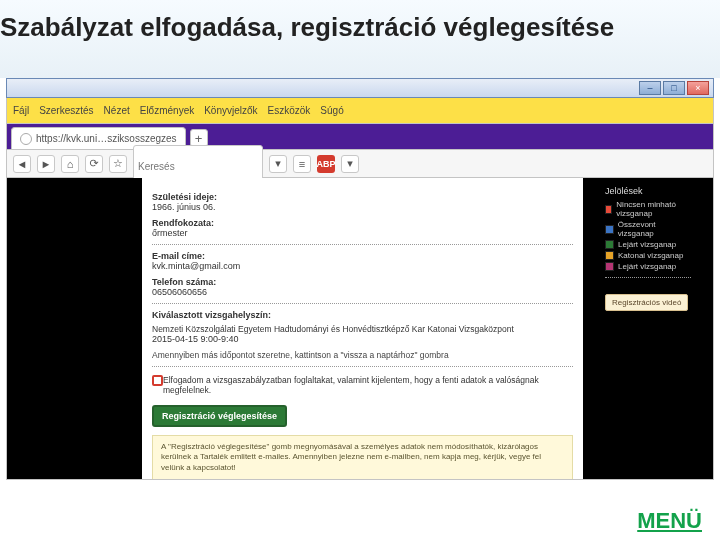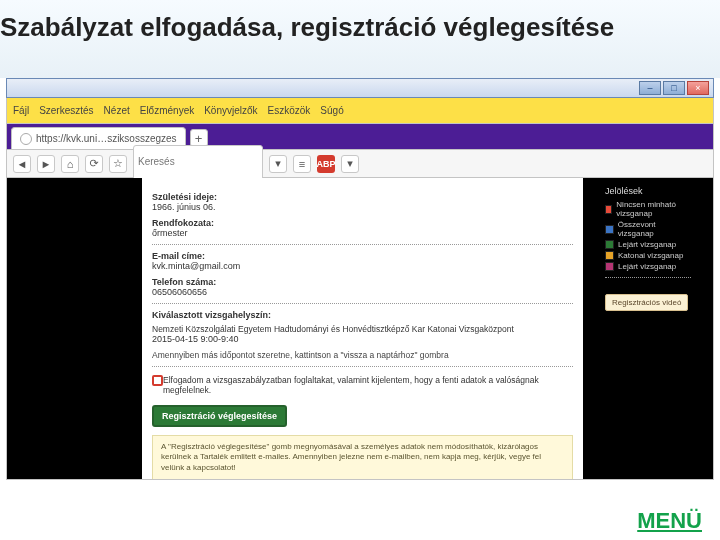--- a/index.html
+++ b/index.html
@@ -26,21 +26,21 @@
   .menubar{height:26px;background:#fde047;border:1px solid #c4c4c4;border-top:none;display:flex;gap:10px;padding:0 6px;font-size:10px;color:#444;align-items:center}
   
   .tabstrip{height:26px;background:#4c1d95;border:1px solid #c4c4c4;border-top:none;display:flex;align-items:flex-end;padding:0 4px;gap:4px}
   .tab{background:#fff;border:1px solid #c0c0c0;border-bottom:none;border-radius:4px 4px 0 0;height:22px;padding:0 8px;display:flex;align-items:center;font-size:10px;color:#555;gap:4px}
   .tab .fav{width:12px;height:12px;border-radius:50%;border:1px solid #aaa}
   .plus{width:18px;height:18px;border:1px solid #c0c0c0;border-radius:3px;background:#fff;display:flex;align-items:center;justify-content:center;font-size:13px;color:#666;margin-bottom:2px}
   
   .toolbar{height:28px;background:#f6f6f6;border:1px solid #c4c4c4;border-top:none;display:flex;align-items:center;padding:0 6px;gap:6px}
   .tbtn{width:18px;height:18px;border:1px solid #c8c8c8;border-radius:3px;background:#fff;display:flex;align-items:center;justify-content:center;font-size:11px;color:#555}
   .addr{flex:1;height:20px;border:1px solid #c8c8c8;border-radius:3px;background:#fff;padding:0 6px;display:flex;align-items:center;font-size:10px;color:#444}
-  .search{width:130px;height:38px;border:1px solid #c8c8c8;border-radius:3px;background:#fff;padding:10px 4px;display:flex;align-items:flex-start;font-size:10px;color:#777}
+  .search{width:130px;height:38px;border:1px solid #c8c8c8;border-radius:3px;background:#fff;padding:10px 4px;display:flex;align-items:flex-end;font-size:10px;color:#777}
   .abp{width:18px;height:18px;border-radius:3px;background:#d43b2e;color:#fff;font-size:9px;font-weight:700;display:flex;align-items:center;justify-content:center}
   
   .page{position:relative;height:calc(100% - 18px - 20px - 26px - 28px);border:1px solid #c4c4c4;border-top:none;background:#000;display:flex}
   .pg-left{width:135px;background:#000}
   .pg-right{width:130px;background:#000;padding:8px 22px}
   .pg-center{flex:1;background:#fff;padding:8px 10px;overflow:hidden;font-size:9px;color:#333}
   .field-label{font-weight:700;margin-top:6px;font-size:9px}
   .field-val{font-size:9px;color:#333}
   .exam-text{font-size:8.5px;margin-top:4px}
   .warn{font-size:8.5px;color:#444;margin-top:6px}

